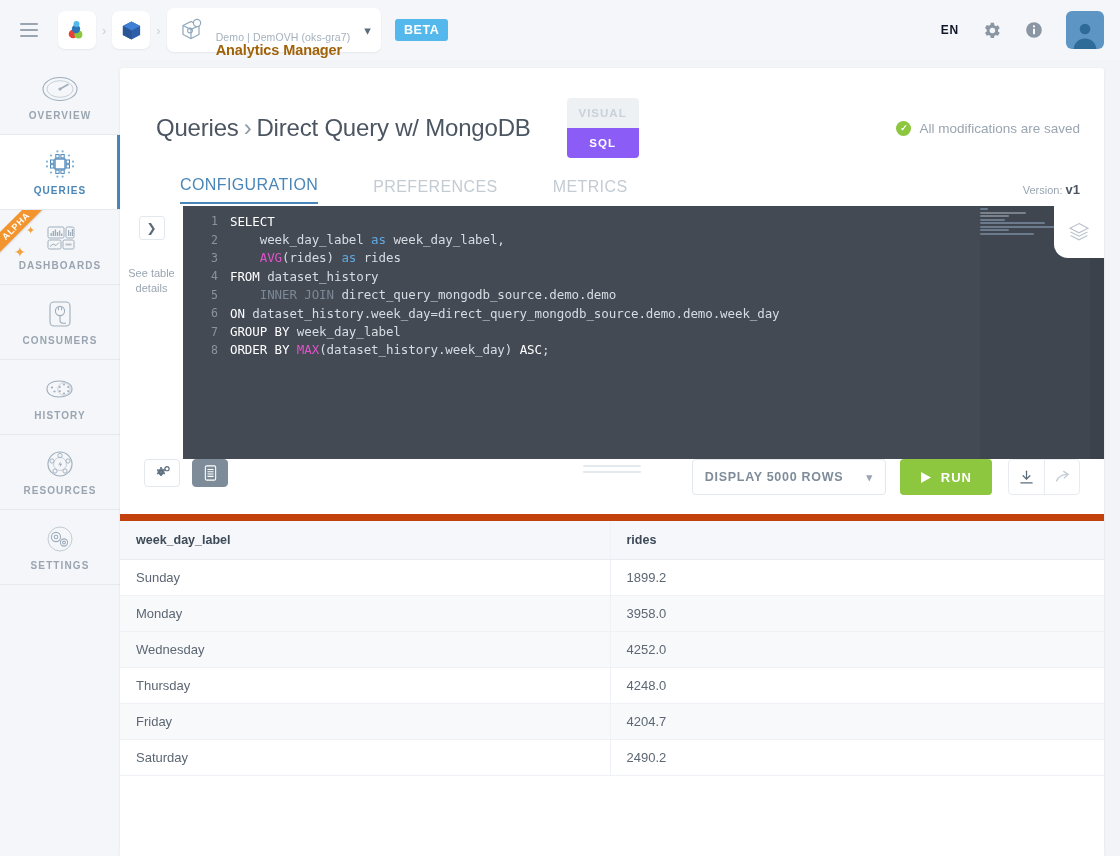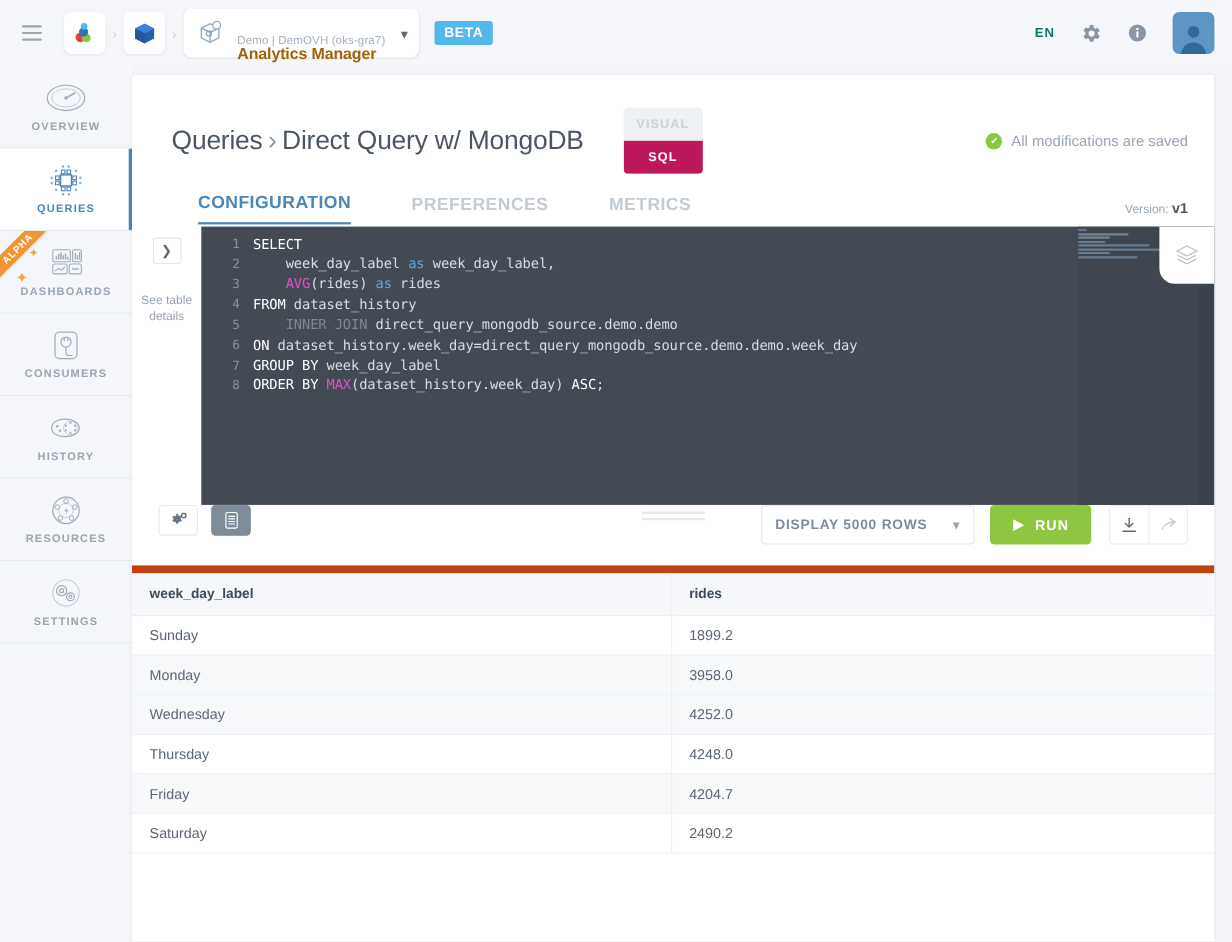--- a/index.html
+++ b/index.html
@@ -47,21 +47,21 @@
   .project-title { font-size: 14.5px; color: #a16207; font-weight: 700; letter-spacing: -.1px; }
   .project-caret { color: #5b6b7b; font-size: 13px; margin-left: 14px; }
 
   .beta-badge {
     margin-left: 14px; background: #54b8ec; color: #fff;
     font-size: 12.5px; font-weight: 700; letter-spacing: .6px;
     padding: 4px 9px; border-radius: 3px;
   }
 
   .topbar-right { margin-left: auto; display: flex; align-items: center; gap: 22px; }
-  .lang { font-size: 12px; color: #0f766e; letter-spacing: .8px; font-weight:600; cursor:pointer;}
+  .lang { font-size: 12px; color: #0f172a; letter-spacing: .8px; font-weight:600; cursor:pointer;}
   .ticon { cursor: pointer; display:flex; align-items:center; }
   .avatar {
     width: 38px; height: 38px; border-radius: 6px;
     background: #5d95c4; display: flex; align-items: flex-end; justify-content: center;
     overflow: hidden; cursor: pointer;
   }
 
   
   .body-wrap { display: flex; width: 1016px; height: 796px; }
 
@@ -117,34 +117,34 @@
   .mode-toggle {
     margin-left: 36px; display: flex; border-radius: 4px; overflow: hidden;
     background: #eef1f4;
     flex-direction: column;
   }
   .mode-toggle div {
     width: 72px; text-align: center; font-size: 11.5px; letter-spacing: 1px;
     padding: 9px 0; font-weight: 600; cursor: pointer;
   }
   .mode-visual { color: #c9d1d9; }
-  .mode-sql { background: #be185d; color: #fff; }
+  .mode-sql { background: #8b5cf6; color: #fff; }
 
   .saved-note { margin-left: auto; display: flex; align-items: center; gap: 8px; font-size: 13.5px; color: #9aa5b1; }
   .check-circle {
     width: 15px; height: 15px; border-radius: 50%; background: #8dc63f;
     display:flex; align-items:center; justify-content:center;
     color:#fff; font-size:9px; font-weight:700;
   }
 
   
   .tabs { display: flex; align-items: flex-end; padding: 18px 24px 0 60px; position: relative; }
   .tab {
     font-size: 16px; letter-spacing: .4px; color: #c3cbd3;
-    padding-bottom: 8px; margin-right: 55px; cursor: pointer; font-weight: 700;
+    padding-bottom: 8px; margin-right: 55px; cursor: pointer; font-weight: 400;
   }
   .tab.active { color: #4a86b8; border-bottom: 2px solid #4a86b8; }
   .version { margin-left: auto; font-size: 11px; color: #9aa5b1; padding-bottom: 7px; }
   .version b { color: #4c5662; font-size: 13px; }
 
   
   .editor-row { display: flex; height: 253px; margin-top: 2px; }
   .editor-side {
     width: 63px; flex: 0 0 63px; background: #fff;
     display: flex; flex-direction: column; align-items: center; padding-top: 10px;

